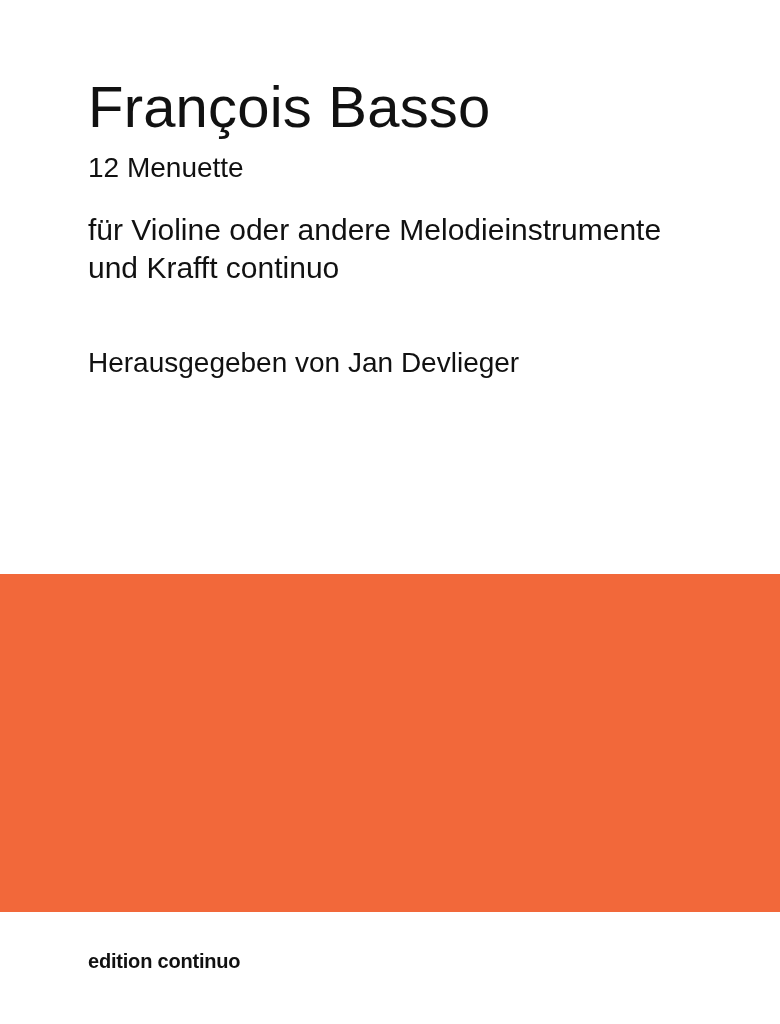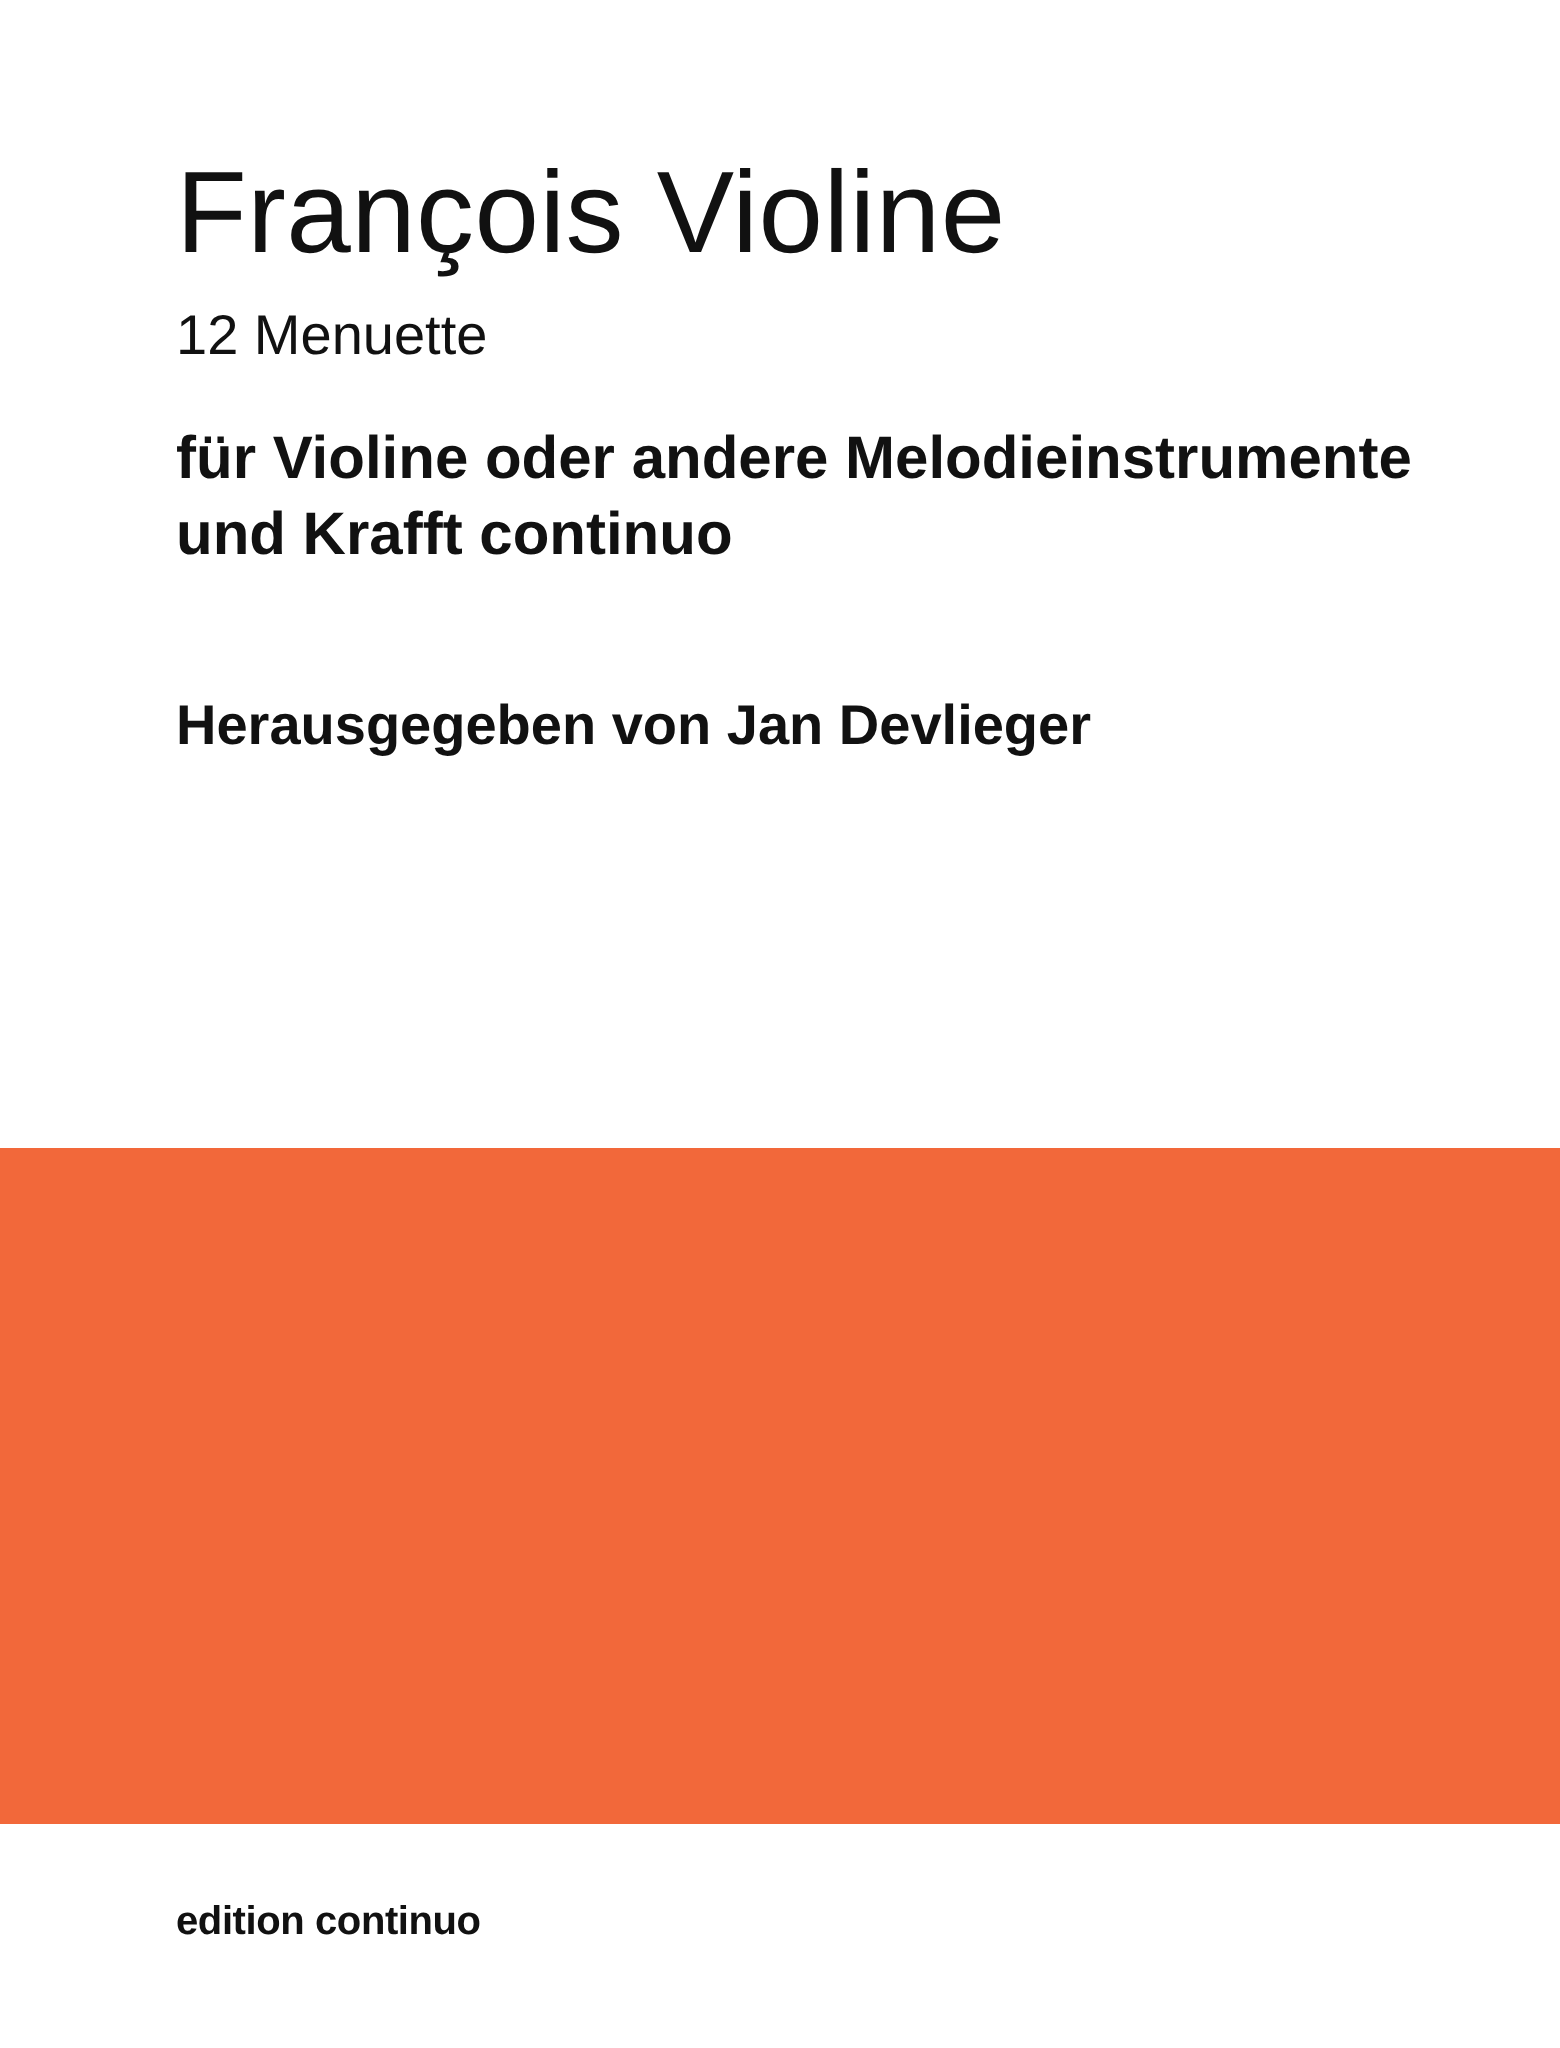--- a/index.html
+++ b/index.html
@@ -23,27 +23,25 @@
     top: 154px;
     font-size: 28px;
     line-height: 1;
   }
   .subtitle {
     top: 211px;
     font-size: 30px;
     line-height: 37.5px;
     white-space: normal;
     width: 620px;
-    font-weight: bold;
   }
   .editor {
     top: 349px;
     font-size: 28px;
     line-height: 1;
-    font-weight: bold;
   }
   .band {
     position: absolute;
     left: 0;
     top: 574px;
     width: 780px;
     height: 338px;
     background: #F2683A;
   }
   .publisher {
@@ -51,21 +49,21 @@
     font-size: 20px;
     font-weight: bold;
     letter-spacing: -0.2px;
   }
 </style>
 </head>
 <body>
 
 <div class="cover">
 
-  <div class="txt composer">François Violine</div>
+  <div class="txt composer">François Basso</div>
 
   <div class="txt work-title">12 Menuette</div>
 
   <div class="txt subtitle">
     <div>für Violine oder andere Melodieinstrumente</div>
     <div>und Krafft continuo</div>
   </div>
 
   <div class="txt editor">Herausgegeben von Jan Devlieger</div>
 

